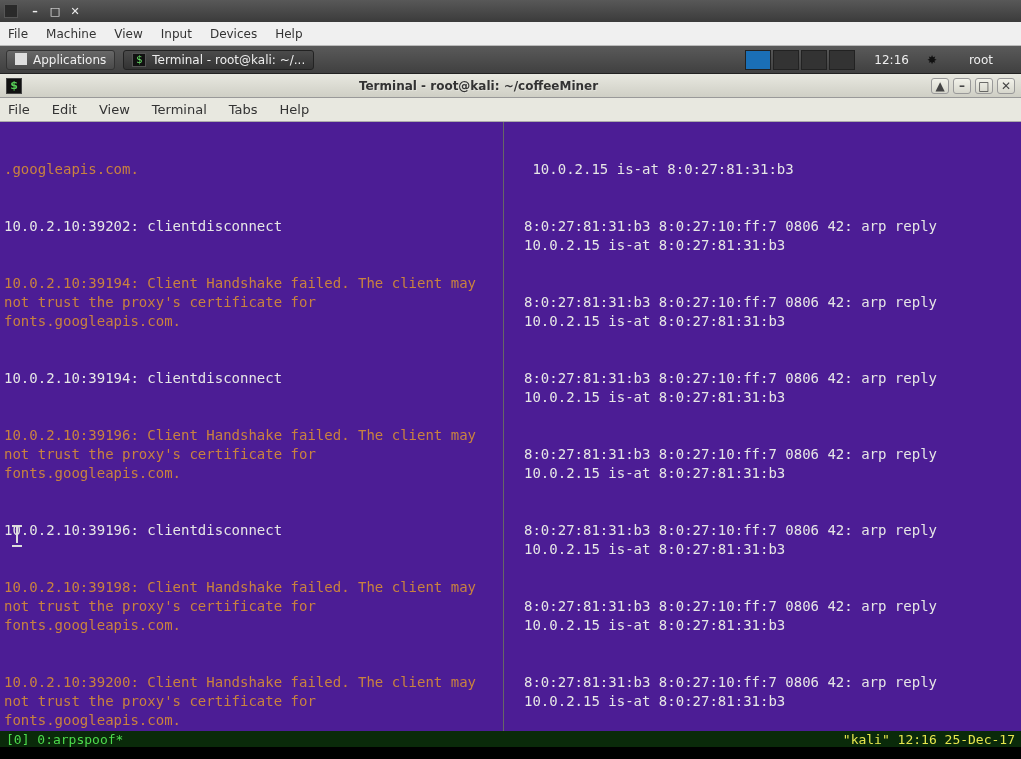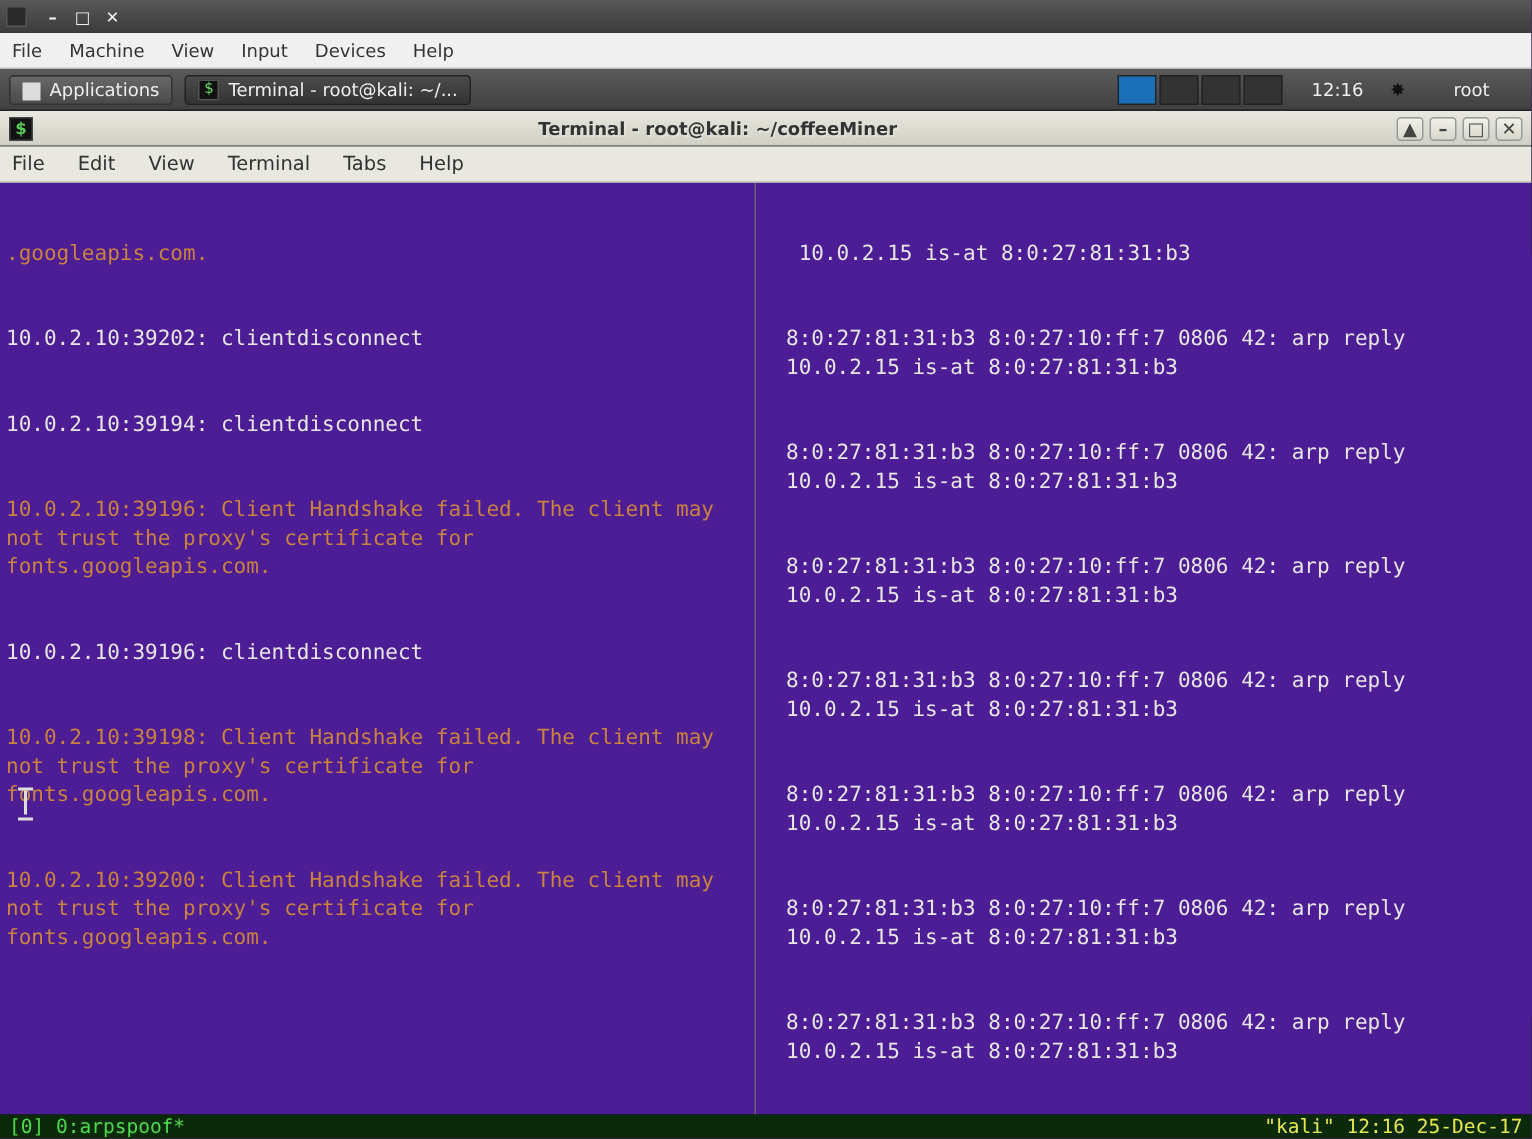--- a/index.html
+++ b/index.html
@@ -36,21 +36,21 @@
 .host-panel {
   height: 28px;
   background: linear-gradient(to bottom, #5a5a5a, #404040);
   display: flex;
   align-items: center;
   padding: 0 6px;
   color: #eee;
   border-bottom: 1px solid #222;
 }
 .app-badge {
-  display:flex; align-items:flex-end;
+  display:flex; align-items:flex-start;
   background: linear-gradient(to bottom,#686868,#4a4a4a);
   border:1px solid #333; border-radius:3px;
   padding: 2px 8px; margin-right:8px; cursor:pointer;
 }
 .app-badge .icon-sq { width:12px; height:12px; background:#ddd; margin-right:6px; }
 .task {
   display:flex; align-items:center;
   background: linear-gradient(to bottom,#4b4b4b,#333);
   border:1px solid #222; border-radius:3px;
   padding: 2px 8px; margin-right:8px; cursor:pointer;
@@ -86,21 +86,21 @@
   font-size:14px; line-height:19px; white-space:pre-wrap; display:flex;
 }
 .pane-left { flex:0 0 503px; padding:0 4px; overflow:hidden; }
 .pane-right { flex:1; padding:0 20px; overflow:hidden; display:flex; flex-direction:column; border-left:1px solid #666;}
 .subpane { }
 .sep { height:2px; background:#4aa24a; margin-top:6px; margin-bottom:6px; }
 .c-orange { color:#c9823f; }
 .c-white { color:#e6e6e6; }
 .c-greenN { color:#4ddb4d; }
 .tmux-bar {
-  position:absolute; bottom:0; left:0; right:0; height:16px;
+  position:absolute; bottom:12px; left:0; right:0; height:16px;
   background:#0a2a0a; color:#5ce85c;
   font-family:"DejaVu Sans Mono",monospace; font-size:13px;
   display:flex; align-items:center; padding:0 6px;justify-content:space-between;
 }
 .tmux-bar .right { margin-left:auto; color:#5ce85c; }
 .tmux-bar .session { color:#e6e64d; }
 .text-cursor {
   position:absolute; left:12px; top:405px; width:10px; height:18px;
   pointer-events:none;
   color:#ddd;
@@ -172,20 +172,21 @@
     <span class="mitem">View</span>
     <span class="mitem">Terminal</span>
     <span class="mitem">Tabs</span>
     <span class="mitem">Help</span>
   </div>
 
   <div class="terminal-body">
     <div class="pane-left">
       <div class="c-orange">.googleapis.com.</div>
       <div class="c-white">10.0.2.10:39202: clientdisconnect</div>
+      <div class="c-orange">10.0.2.10:39194: Client Handshake failed. The client may not trust the proxy's certificate for fonts.googleapis.com.</div>
       <div class="c-white">10.0.2.10:39194: clientdisconnect</div>
       <div class="c-orange">10.0.2.10:39196: Client Handshake failed. The client may not trust the proxy's certificate for fonts.googleapis.com.</div>
       <div class="c-white">10.0.2.10:39196: clientdisconnect</div>
       <div class="c-orange">10.0.2.10:39198: Client Handshake failed. The client may not trust the proxy's certificate for fonts.googleapis.com.</div>
       <div class="c-orange">10.0.2.10:39200: Client Handshake failed. The client may not trust the proxy's certificate for fonts.googleapis.com.</div>
       
       
       
       
       

